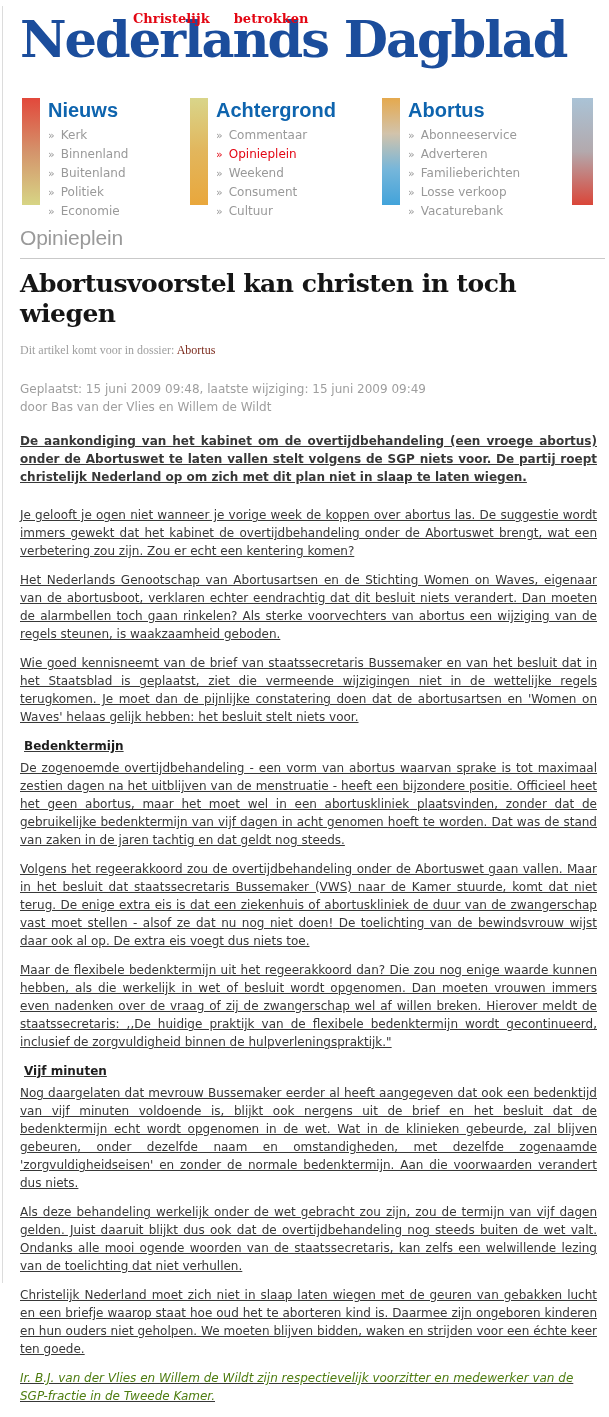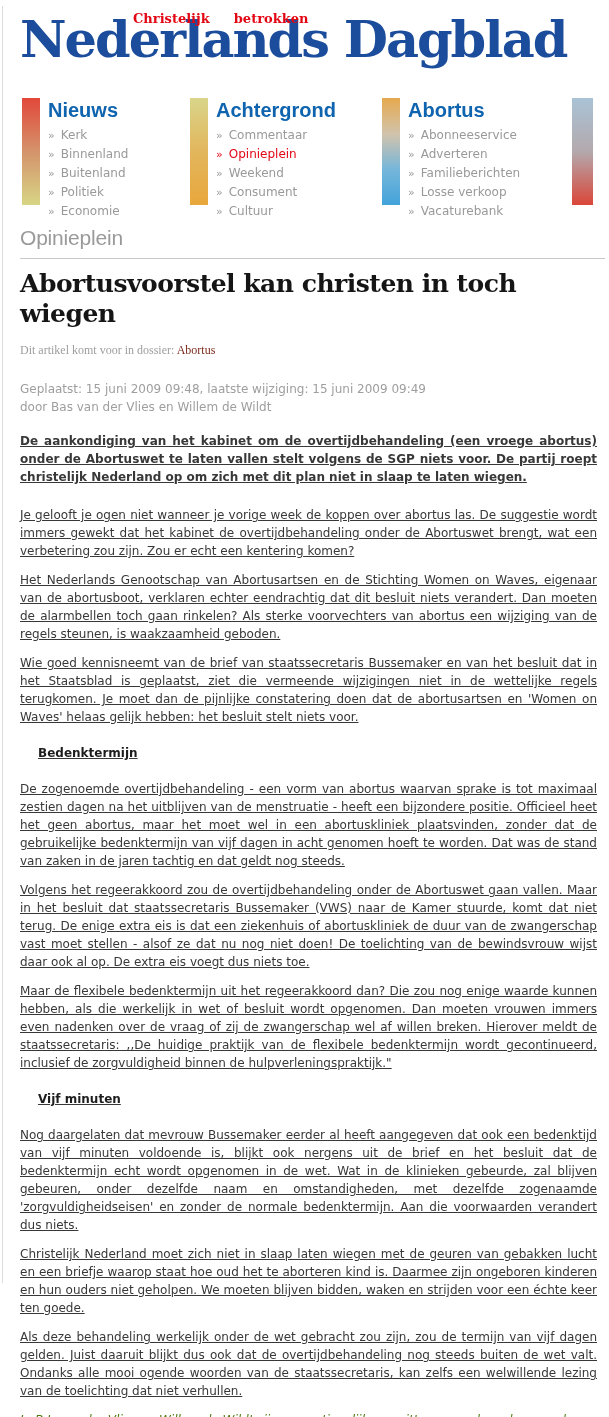--- a/index.html
+++ b/index.html
@@ -36,21 +36,21 @@
   
   h2.headline { font-family:"DejaVu Serif",serif; font-weight:bold; font-size:25px; line-height:30px;
                 letter-spacing:-0.5px; color:#151515; margin:10px 0 14px; }
   .dossier { font-size:12px; color:var(--meta-gray); margin:0 0 22px;font-family:Liberation Serif, serif; }
   .dossier a { color:var(--dossier-link); text-decoration:none; cursor:pointer; }
   .meta { font-size:12px; line-height:18px; color:var(--meta-gray); margin:0 0 16px; }
 
   .body-text { font-size:12px; line-height:18px; color:var(--body-text); text-align:justify;text-decoration:underline; }
   .intro { font-weight:bold; margin:0 0 20px; }
   p.bp { margin:0 0 11px; }
-  h3.subhead { font-size:12px; line-height:18px; color:#1d1d1d; margin:18px; }
+  h3.subhead { font-size:12px; line-height:18px; color:#1d1d1d; margin:4px; }
   .signature { font-style:italic; text-align:left; margin:2px 0 0; color:#4d7c0f; }
 </style>
 </head>
 <body>
 
 <div class="page">
   <div class="left-line"></div>
   <div class="content">
 
     <header class="masthead">
@@ -121,20 +121,20 @@
         <div class="intro">De aankondiging van het kabinet om de overtijdbehandeling (een vroege abortus) onder de Abortuswet te laten vallen stelt volgens de SGP niets voor. De partij roept christelijk Nederland op om zich met dit plan niet in slaap te laten wiegen.</div>
         <p class="bp">Je gelooft je ogen niet wanneer je vorige week de koppen over abortus las. De suggestie wordt immers gewekt dat het kabinet de overtijdbehandeling onder de Abortuswet brengt, wat een verbetering zou zijn. Zou er echt een kentering komen?</p>
         <p class="bp">Het Nederlands Genootschap van Abortusartsen en de Stichting Women on Waves, eigenaar van de abortusboot, verklaren echter eendrachtig dat dit besluit niets verandert. Dan moeten de alarmbellen toch gaan rinkelen? Als sterke voorvechters van abortus een wijziging van de regels steunen, is waakzaamheid geboden.</p>
         <p class="bp">Wie goed kennisneemt van de brief van staatssecretaris Bussemaker en van het besluit dat in het Staatsblad is geplaatst, ziet die vermeende wijzigingen niet in de wettelijke regels terugkomen. Je moet dan de pijnlijke constatering doen dat de abortusartsen en 'Women on Waves' helaas gelijk hebben: het besluit stelt niets voor.</p>
         <h3 class="subhead">Bedenktermijn</h3>
         <p class="bp">De zogenoemde overtijdbehandeling - een vorm van abortus waarvan sprake is tot maximaal zestien dagen na het uitblijven van de menstruatie - heeft een bijzondere positie. Officieel heet het geen abortus, maar het moet wel in een abortuskliniek plaatsvinden, zonder dat de gebruikelijke bedenktermijn van vijf dagen in acht genomen hoeft te worden. Dat was de stand van zaken in de jaren tachtig en dat geldt nog steeds.</p>
         <p class="bp">Volgens het regeerakkoord zou de overtijdbehandeling onder de Abortuswet gaan vallen. Maar in het besluit dat staatssecretaris Bussemaker (VWS) naar de Kamer stuurde, komt dat niet terug. De enige extra eis is dat een ziekenhuis of abortuskliniek de duur van de zwangerschap vast moet stellen - alsof ze dat nu nog niet doen! De toelichting van de bewindsvrouw wijst daar ook al op. De extra eis voegt dus niets toe.</p>
         <p class="bp">Maar de flexibele bedenktermijn uit het regeerakkoord dan? Die zou nog enige waarde kunnen hebben, als die werkelijk in wet of besluit wordt opgenomen. Dan moeten vrouwen immers even nadenken over de vraag of zij de zwangerschap wel af willen breken. Hierover meldt de staatssecretaris: ,,De huidige praktijk van de flexibele bedenktermijn wordt gecontinueerd, inclusief de zorgvuldigheid binnen de hulpverleningspraktijk."</p>
         <h3 class="subhead">Vijf minuten</h3>
         <p class="bp">Nog daargelaten dat mevrouw Bussemaker eerder al heeft aangegeven dat ook een bedenktijd van vijf minuten voldoende is, blijkt ook nergens uit de brief en het besluit dat de bedenktermijn echt wordt opgenomen in de wet. Wat in de klinieken gebeurde, zal blijven gebeuren, onder dezelfde naam en omstandigheden, met dezelfde zogenaamde 'zorgvuldigheidseisen' en zonder de normale bedenktermijn. Aan die voorwaarden verandert dus niets.</p>
+        <p class="bp">Als deze behandeling werkelijk onder de wet gebracht zou zijn, zou de termijn van vijf dagen gelden. Juist daaruit blijkt dus ook dat de overtijdbehandeling nog steeds buiten de wet valt. Ondanks alle mooi ogende woorden van de staatssecretaris, kan zelfs een welwillende lezing van de toelichting dat niet verhullen.</p>
         <p class="bp">Christelijk Nederland moet zich niet in slaap laten wiegen met de geuren van gebakken lucht en een briefje waarop staat hoe oud het te aborteren kind is. Daarmee zijn ongeboren kinderen en hun ouders niet geholpen. We moeten blijven bidden, waken en strijden voor een échte keer ten goede.</p>
-        <p class="bp">Als deze behandeling werkelijk onder de wet gebracht zou zijn, zou de termijn van vijf dagen gelden. Juist daaruit blijkt dus ook dat de overtijdbehandeling nog steeds buiten de wet valt. Ondanks alle mooi ogende woorden van de staatssecretaris, kan zelfs een welwillende lezing van de toelichting dat niet verhullen.</p>
         <p class="bp signature">Ir. B.J. van der Vlies en Willem de Wildt zijn respectievelijk voorzitter en medewerker van de SGP-fractie in de Tweede Kamer.</p>
       </div>
     </article>
 
   </div>
 </div>
 
 </body></html>

